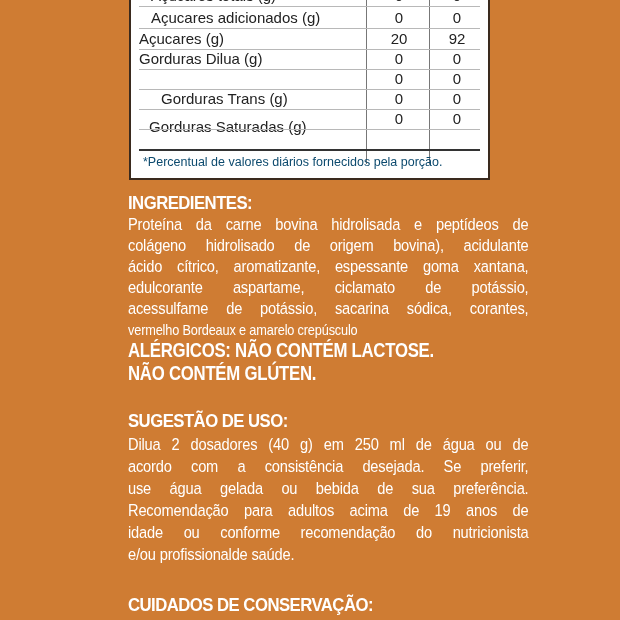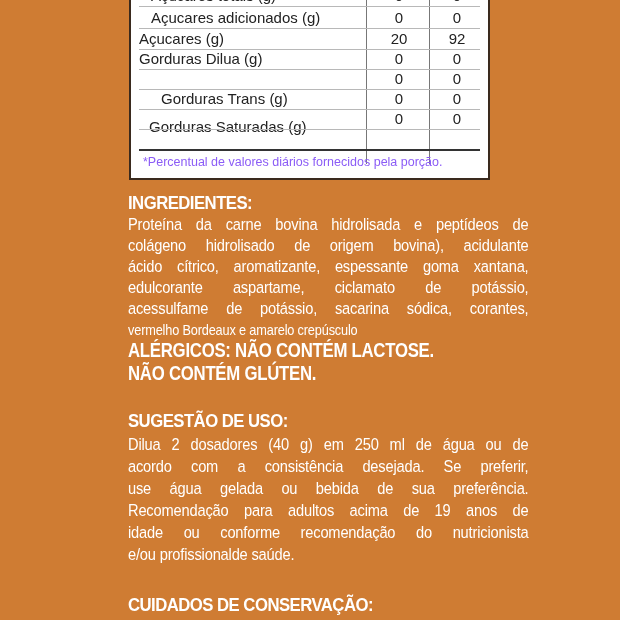--- a/index.html
+++ b/index.html
@@ -16,21 +16,21 @@
   .nrow {
     position:absolute; left:8px; right:8px; height:20px;
     border-bottom:1px solid #b8b8b8;
     font-size:15px; color:#222; line-height:20px;
   }
   .nrow .lbl { position:absolute; left:0; top:0; white-space:nowrap; }
   .nrow .v1 { position:absolute; left:229px; width:62px; text-align:center; top:0; }
   .nrow .v2 { position:absolute; left:293px; width:50px; text-align:center; top:0; }
   .vline { position:absolute; width:1px; background:#777; top:0; }
   .thick { position:absolute; left:8px; right:8px; height:2px; background:#333; }
-  .footnote { position:absolute; left:12px; font-size:12.5px; color:#8b5cf6; white-space:nowrap; }
+  .footnote { position:absolute; left:12px; font-size:12.5px; color:#0c4a6e; white-space:nowrap; }
   .text { position:absolute; left:128px; color:#fff; white-space:nowrap; }
   .h { font-weight:bold; font-size:19px; letter-spacing:-0.6px; transform:scaleX(0.88); transform-origin:left; }
   .p { font-size:16.3px; letter-spacing:-0.2px; transform:scaleX(0.9); transform-origin:left; line-height:21.3px; }
   .p.just { text-align:justify; text-align-last:justify; display:block; width:400px; }
   .allergen { font-weight:bold; font-size:19.5px; transform:scaleX(0.86); transform-origin:left; letter-spacing:-0.3px; }
 </style>
 </head>
 <body>
 
 <div class="table-box">

